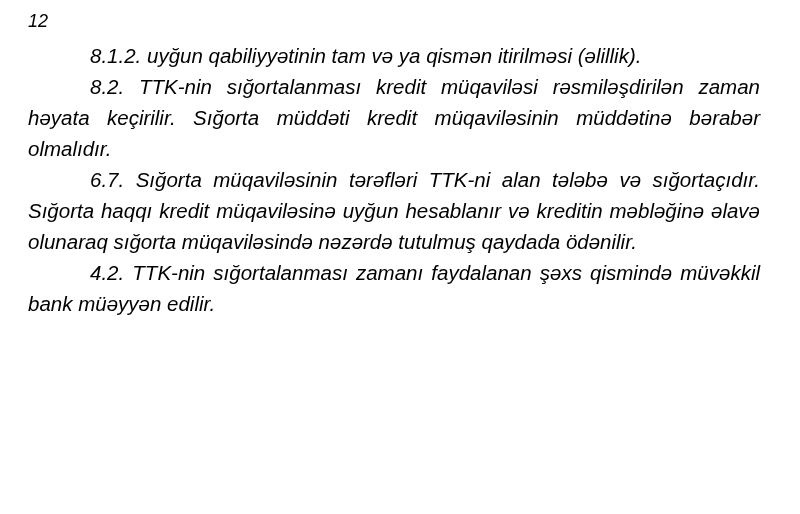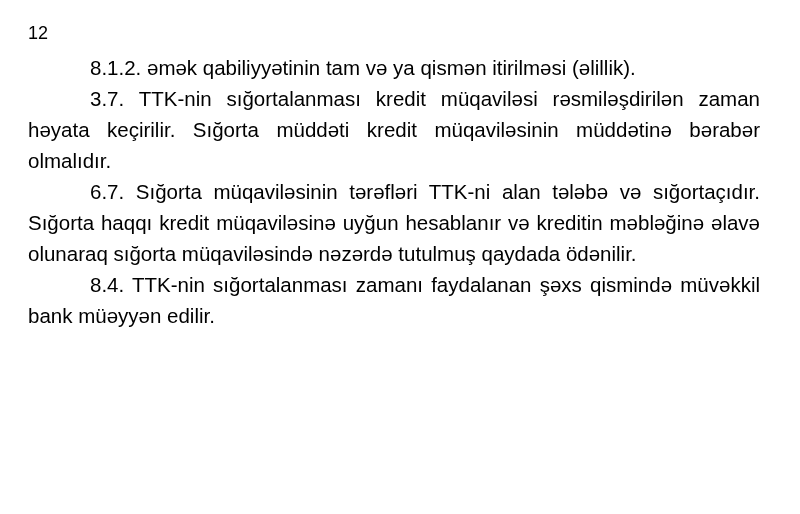--- a/index.html
+++ b/index.html
@@ -12,21 +12,22 @@
     background: #ffffff;
     font-family: "Liberation Sans", sans-serif;
     color: #000000;
     overflow: hidden;
   }
   .page {
     position: relative;
     width: 800px;
     height: 514px;
     box-sizing: border-box;
-    padding: 22px 34px 0 28px;
+    padding: 10px 34px 0 28px;
+    font-style: italic;
   }
   .page-number {
     font-size: 18px;
     line-height: 22px;
     margin: 0 0 8px 0;
     text-align: left;
   }
   .body-text {
     font-size: 20.5px;
     line-height: 31px;
@@ -43,19 +44,19 @@
   
 </style>
 </head>
 <body>
 
 <div class="page">
 
   <div class="page-number">12</div>
 
   <div class="body-text">
-    <p>8.1.2. əmək qabiliyyətinin tam və ya qismən itirilməsi (əlillik).</p>
-    <p>3.7. TTK-nin sığortalanması kredit müqaviləsi rəsmiləşdirilən zaman həyata keçirilir. Sığorta müddəti kredit müqaviləsinin müddətinə bərabər olmalıdır.</p>
+    <p>8.1.2. uyğun qabiliyyətinin tam və ya qismən itirilməsi (əlillik).</p>
+    <p>8.2. TTK-nin sığortalanması kredit müqaviləsi rəsmiləşdirilən zaman həyata keçirilir. Sığorta müddəti kredit müqaviləsinin müddətinə bərabər olmalıdır.</p>
     <p>6.7. Sığorta müqaviləsinin tərəfləri TTK-ni alan tələbə və sığortaçıdır. Sığorta haqqı kredit müqaviləsinə uyğun hesablanır və kreditin məbləğinə əlavə olunaraq sığorta müqaviləsində nəzərdə tutulmuş qaydada ödənilir.</p>
-    <p>8.4. TTK-nin sığortalanması zamanı faydalanan şəxs qismində müvəkkil bank müəyyən edilir.</p>
+    <p>4.2. TTK-nin sığortalanması zamanı faydalanan şəxs qismində müvəkkil bank müəyyən edilir.</p>
   </div>
 
 </div>
 
 </body></html>

